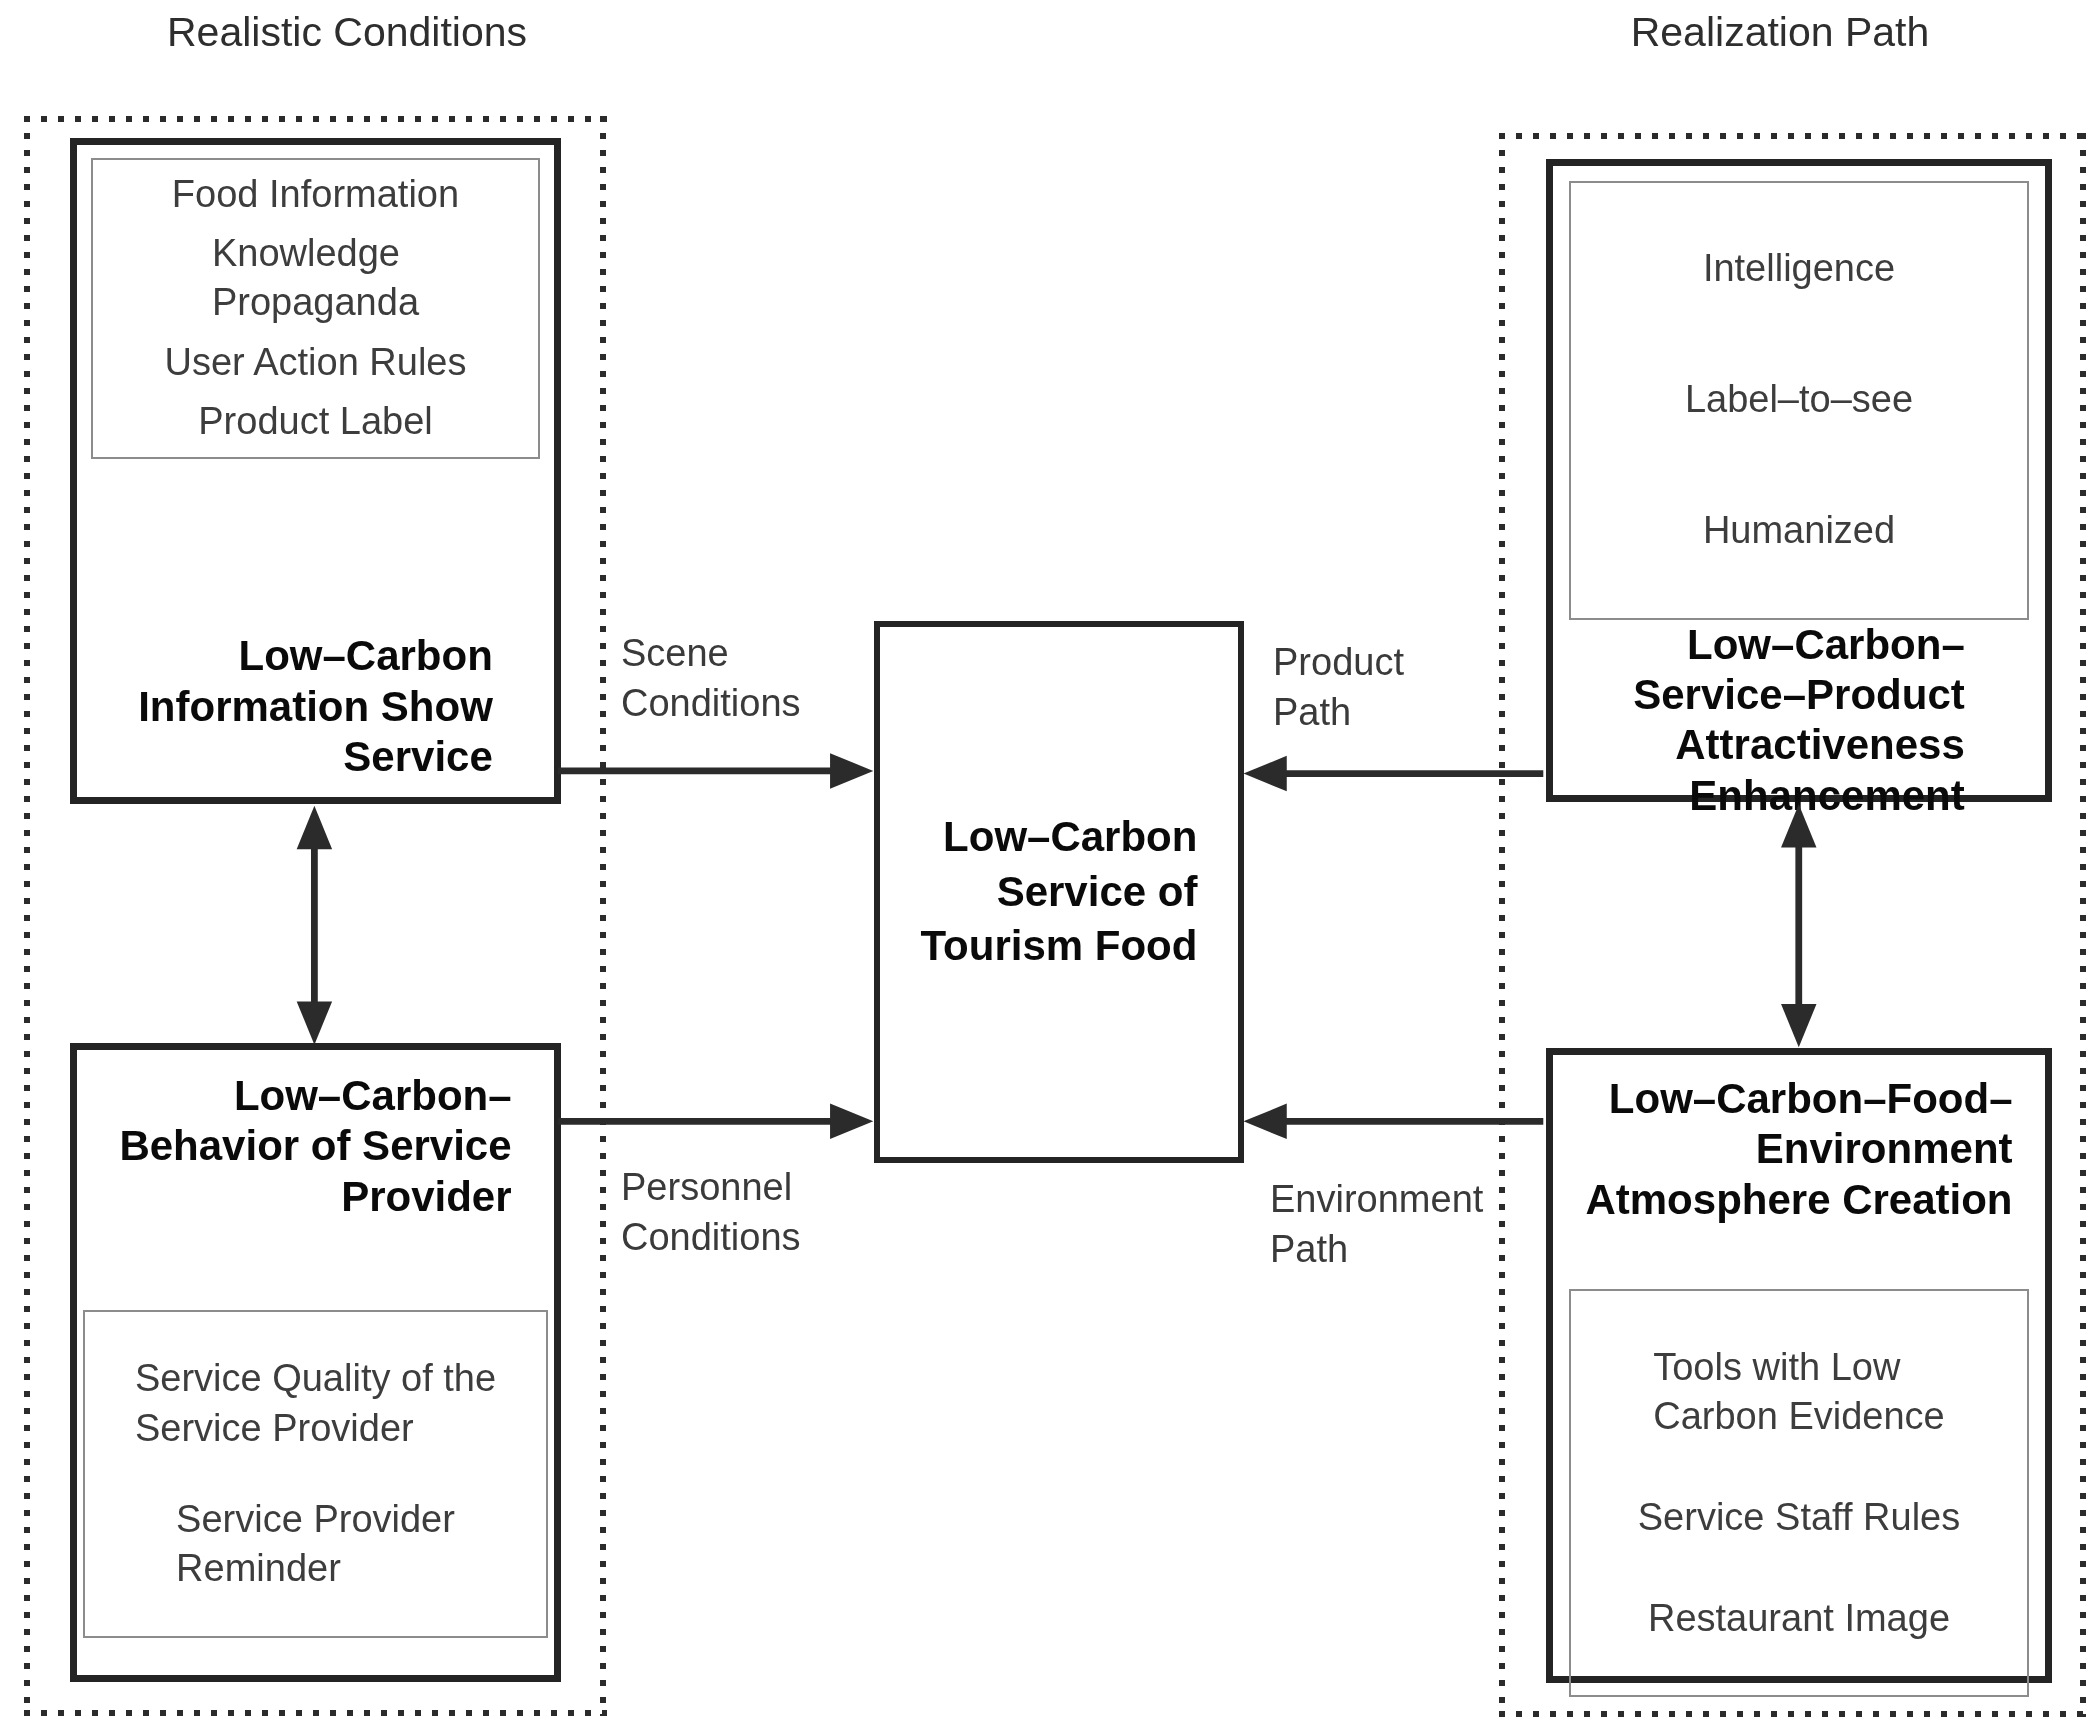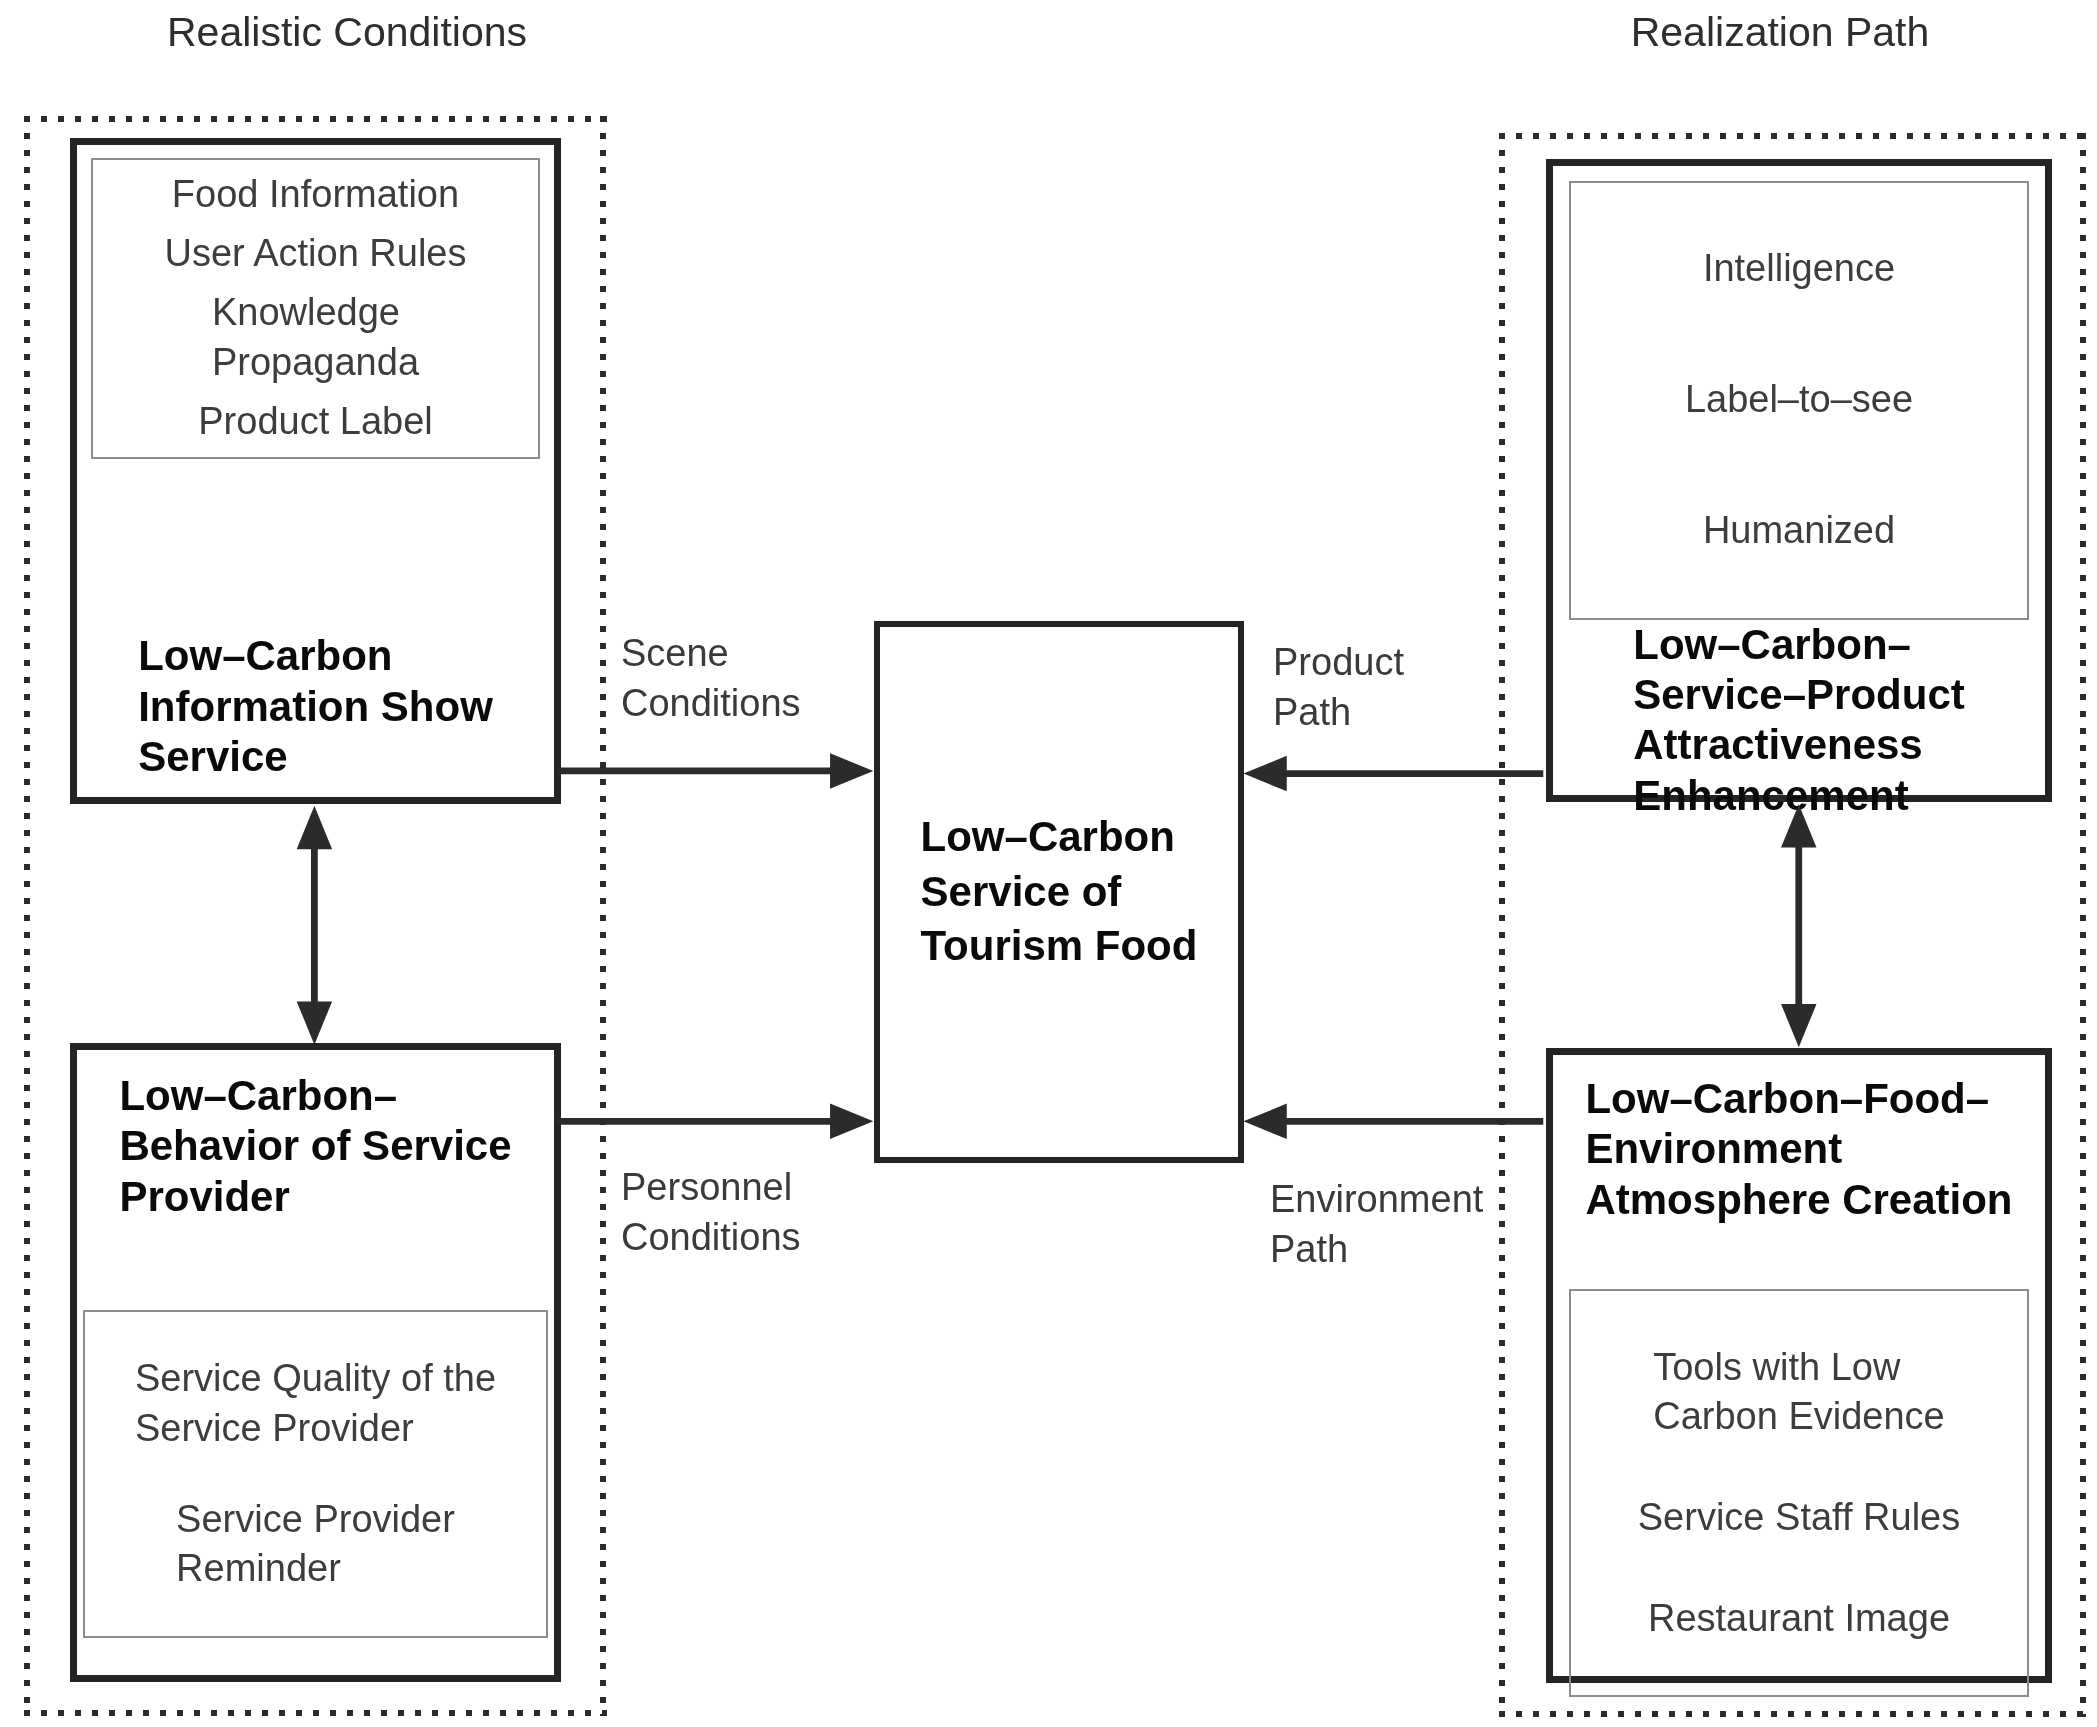--- a/index.html
+++ b/index.html
@@ -38,21 +38,21 @@
     display:flex;flex-direction:column;
   }
   .inner-box{
     box-sizing:border-box;border:2.1px solid var(--inner-border);
     display:flex;flex-direction:column;justify-content:space-evenly;align-items:center;
     text-align:left;flex:none;
   }
   .list-item{white-space:pre-line;font-size:38px;line-height:1.3;color:var(--item);}
   .box-title{
     font-size:42px;font-weight:bold;line-height:1.2;color:var(--title);
-    text-align:left;white-space:pre-line;
+    text-align:right;white-space:pre-line;
   }
   .title-slot-bottom{flex:1;display:flex;align-items:flex-end;justify-content:center;}
   .title-slot-top{flex:none;display:flex;justify-content:center;}
   .spacer{flex:1;}
   .center-box{align-items:center;justify-content:center;}
   .center-box .box-title{line-height:1.3;}
   .arrow-label{
     position:absolute;font-size:38px;line-height:50px;color:var(--label);
     white-space:pre-line;text-align:left;
   }
@@ -67,23 +67,23 @@
 
   <div class="section-title" style="left:347px;">Realistic Conditions</div>
   <div class="section-title" style="left:1780px;">Realization Path</div>
 
   <div class="dotted-frame" style="left:23.5px;top:116px;width:583px;height:1600px;"></div>
   <div class="dotted-frame" style="left:1499px;top:133px;width:587px;height:1584px;"></div>
 
   <div class="outer-box" style="left:70px;top:138px;width:491px;height:666px;">
     <div class="inner-box" style="margin:12.5px 13.6px 0;height:301px;">
         <div class="list-item">Food Information</div>
-        <div class="list-item">User Action Rules</div>
         <div class="list-item">Knowledge
 Propaganda</div>
+        <div class="list-item">User Action Rules</div>
         <div class="list-item">Product Label</div>
       </div>
     <div class="title-slot-bottom" style="padding-bottom:14.6px;">
       <div class="box-title">Low–Carbon
 Information Show
 Service</div>
     </div>
   </div>
 
   <div class="outer-box" style="left:70px;top:1043px;width:491px;height:639px;">

